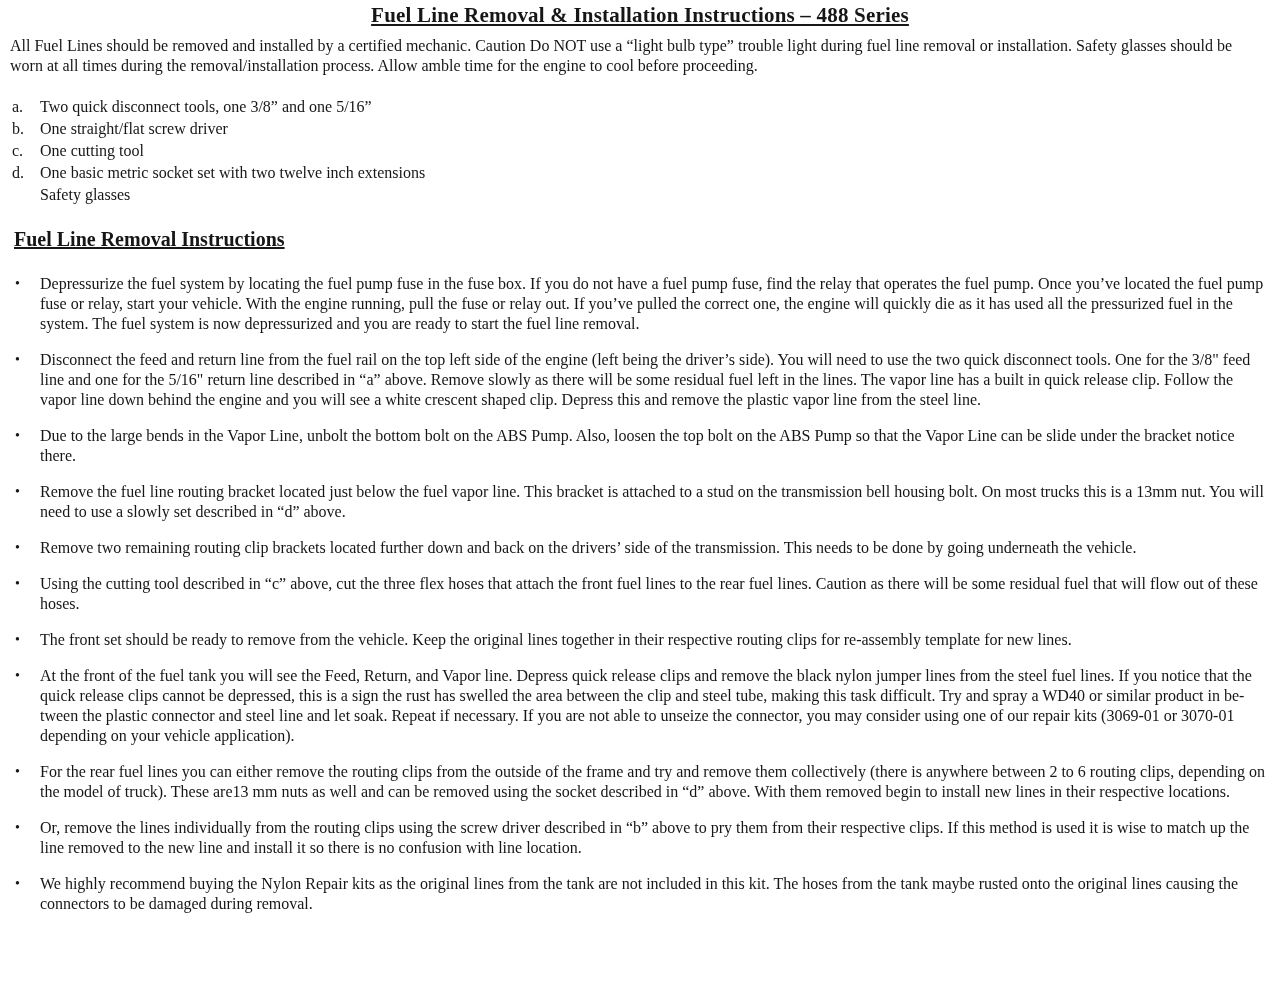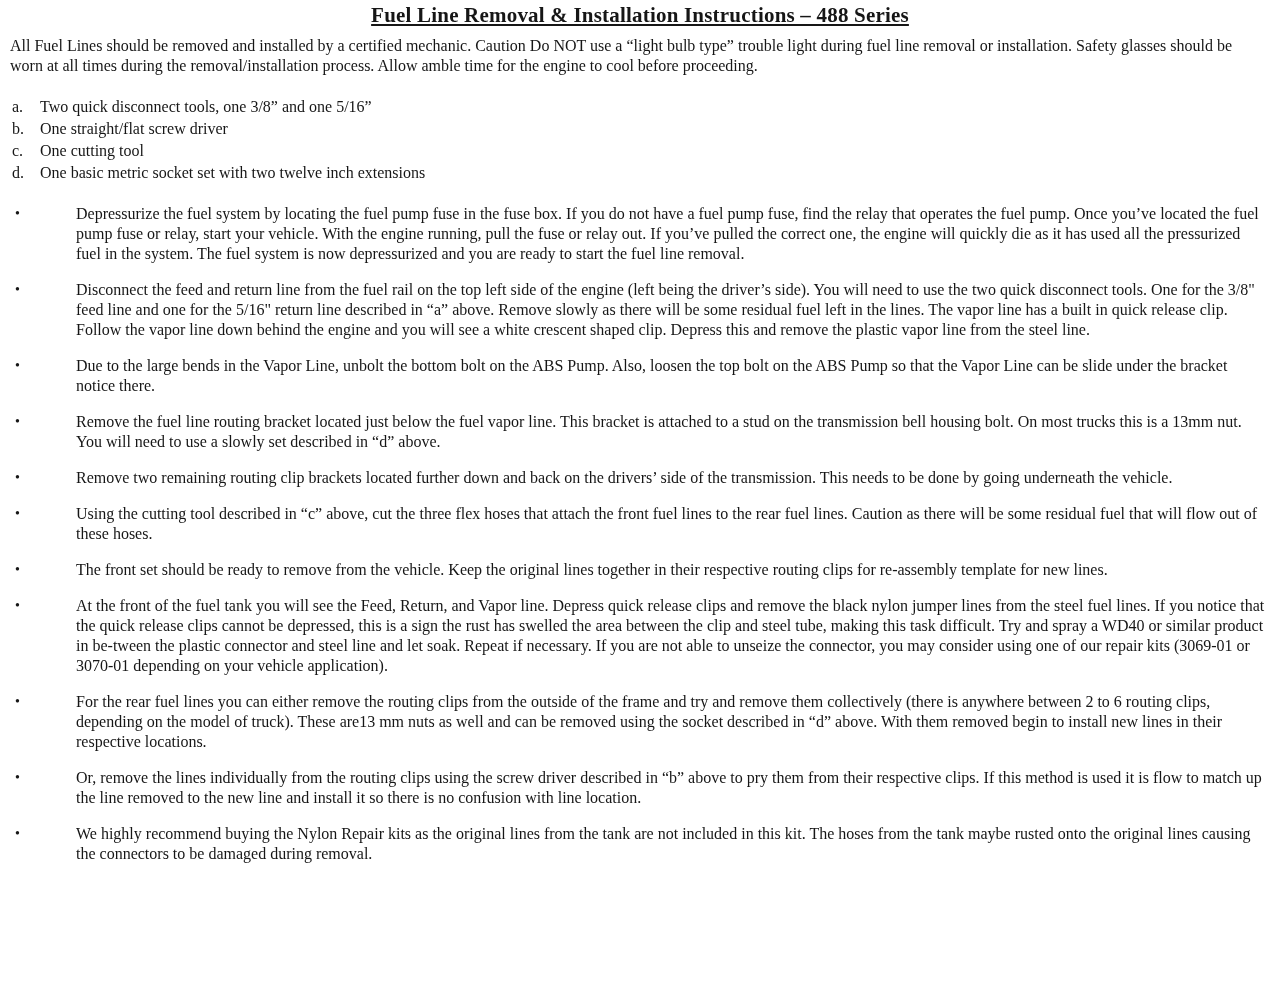--- a/index.html
+++ b/index.html
@@ -70,21 +70,20 @@
     margin-bottom: 16px;
   }
   .step-item .bullet {
     width: 30px;
     flex: 0 0 30px;
     padding-left: 5px;
     font-size: 14px;
   }
   .step-item .step-text {
     flex: 1;
-    margin-left: 36px;
   }
 </style>
 </head>
 <body>
 
 <main class="page">
 
   <h1 class="doc-title">Fuel Line Removal &amp; Installation Instructions – 488 Series</h1>
 
   <p class="intro">All Fuel Lines should be removed and installed by a certified mechanic. Caution Do NOT use a “light bulb type” trouble light during fuel line removal or installation. Safety glasses should be worn at all times during the removal/installation process. Allow amble time for the engine to cool before proceeding.</p>
@@ -105,22 +104,27 @@
       <div class="tool-item">
         <span class="marker">c.</span>
         <span class="tool-text">One cutting tool</span>
       </div>
 
       <div class="tool-item">
         <span class="marker">d.</span>
         <span class="tool-text">One basic metric socket set with two twelve inch extensions</span>
       </div>
 
+      <div class="tool-item">
+        <span class="marker"></span>
+        <span class="tool-text">Safety glasses</span>
+      </div>
     </div>
 
+  <h2 class="section-heading">Fuel Line Removal Instructions</h2>
 
   <div class="steps-list">
 
       <div class="step-item">
         <span class="bullet">•</span>
         <span class="step-text">Depressurize the fuel system by locating the fuel pump fuse in the fuse box. If you do not have a fuel pump fuse, find the relay that operates the fuel pump. Once you’ve located the fuel pump fuse or relay, start your vehicle. With the engine running, pull the fuse or relay out. If you’ve pulled the correct one, the engine will quickly die as it has used all the pressurized fuel in the system. The fuel system is now depressurized and you are ready to start the fuel line removal.</span>
       </div>
 
       <div class="step-item">
         <span class="bullet">•</span>
@@ -157,21 +161,21 @@
         <span class="step-text">At the front of the fuel tank you will see the Feed, Return, and Vapor line. Depress quick release clips and remove the black nylon jumper lines from the steel fuel lines. If you notice that the quick release clips cannot be depressed, this is a sign the rust has swelled the area between the clip and steel tube, making this task difficult. Try and spray a WD40 or similar product in be-tween the plastic connector and steel line and let soak. Repeat if necessary. If you are not able to unseize the connector, you may consider using one of our repair kits (3069-01 or 3070-01 depending on your vehicle application).</span>
       </div>
 
       <div class="step-item">
         <span class="bullet">•</span>
         <span class="step-text">For the rear fuel lines you can either remove the routing clips from the outside of the frame and try and remove them collectively (there is anywhere between 2 to 6 routing clips, depending on the model of truck). These are13 mm nuts as well and can be removed using the socket described in “d” above. With them removed begin to install new lines in their respective locations.</span>
       </div>
 
       <div class="step-item">
         <span class="bullet">•</span>
-        <span class="step-text">Or, remove the lines individually from the routing clips using the screw driver described in “b” above to pry them from their respective clips. If this method is used it is flow to match up the line removed to the new line and install it so there is no confusion with line location.</span>
+        <span class="step-text">Or, remove the lines individually from the routing clips using the screw driver described in “b” above to pry them from their respective clips. If this method is used it is wise to match up the line removed to the new line and install it so there is no confusion with line location.</span>
       </div>
 
       <div class="step-item">
         <span class="bullet">•</span>
         <span class="step-text">We highly recommend buying the Nylon Repair kits as the original lines from the tank are not included in this kit. The hoses from the tank maybe rusted onto the original lines causing the connectors to be damaged during removal.</span>
       </div>
     </div>
 
 </main>
 

